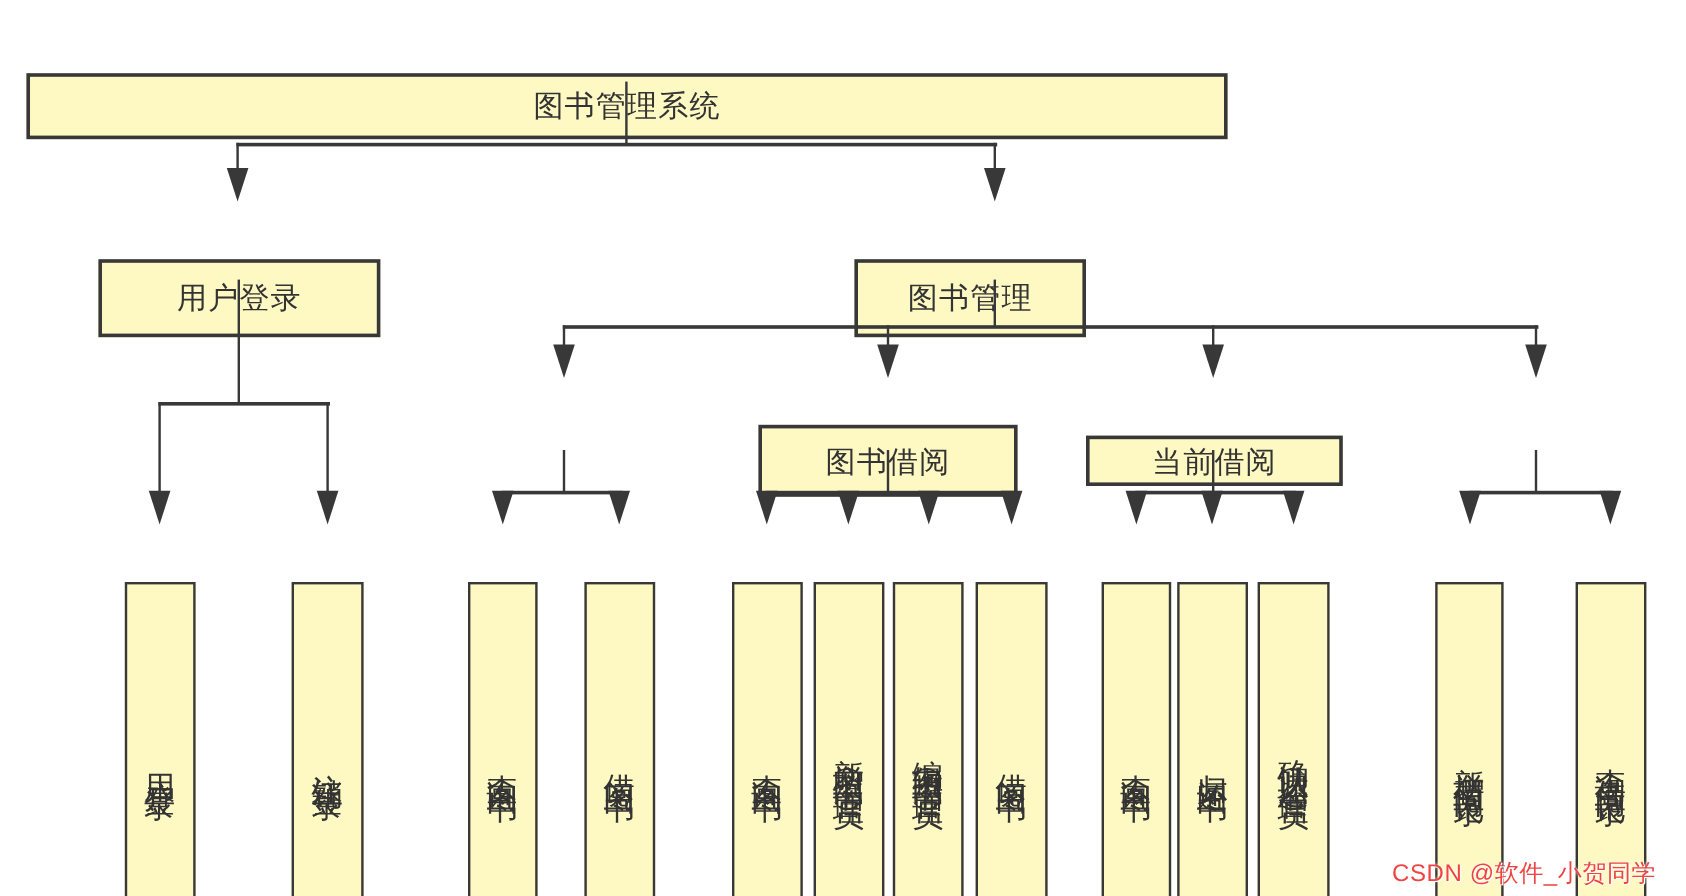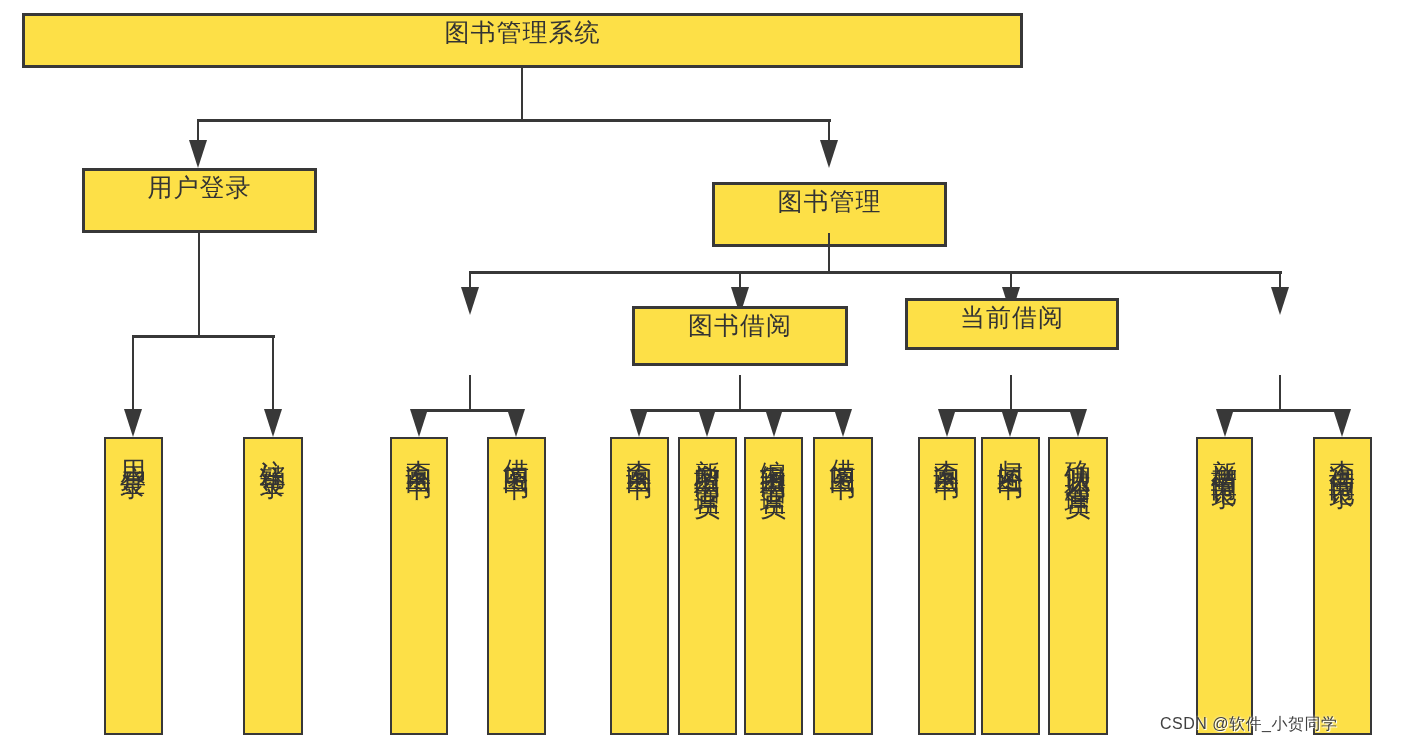--- a/index.html
+++ b/index.html
@@ -7,27 +7,29 @@
     position:relative;
     width:1405px;height:747px;
     background:#ffffff;
     font-family:"Liberation Sans","DejaVu Sans",sans-serif;
     color:#333333;
     overflow:hidden;
   }
   .box{
     position:absolute;
     box-sizing:border-box;
-    background:#fde047;
+    background:#fef9c3;
     border:3px solid #383838;
     display:flex;
+    align-items:center;
     justify-content:center;
     font-size:25px;
     color:#333333;
     letter-spacing:1px;
+    margin-top:48px;
   }
   .leaf{
     border-width:2.5px;
     top:437px;
     height:298px;
   }
   .leaf .vtext{
     writing-mode:vertical-rl;
     text-orientation:mixed;
     font-size:26px;
@@ -41,22 +43,22 @@
   .arrow{
     position:absolute;
     width:0;height:0;
     border-left:9px solid transparent;
     border-right:9px solid transparent;
     border-top:28px solid #383838;
   }
   #watermark{
     position:absolute;
     left:1160px;top:714px;
-    font-size:16px;
-    color:#404040;
+    font-size:20px;
+    color:#ef4444;
     text-shadow:0 0 3px #ffffff,1px 1px 0 #ffffff;
     white-space:nowrap;
     z-index:5;
     letter-spacing:0.5px;
   }
 </style>
 </head>
 <body>
 
 <div id="canvas">
@@ -68,21 +70,21 @@
   <div class="vline" style="left:520.75px;top:68px;height:53px"></div>
   <div class="hline" style="left:196.75px;top:119px;width:634px"></div>
   <div class="vline" style="left:196.75px;top:119px;height:24px"></div>
   <div class="arrow" style="left:189px;top:140px"></div>
   <div class="vline" style="left:827.75px;top:119px;height:24px"></div>
   <div class="arrow" style="left:820px;top:140px"></div>
 
   <div class="box" style="left:82px;top:168px;width:235px;height:65px">
     <span>用户登录</span>
   </div>
-  <div class="box" style="left:712px;top:182px;width:235px;height:65px">
+  <div class="box" style="left:712px;top:168px;width:193px;height:65px">
     <span>图书管理</span>
   </div>
 
   <div class="vline" style="left:197.75px;top:233px;height:104px"></div>
   <div class="hline" style="left:131.75px;top:335px;width:143px"></div>
   <div class="vline" style="left:131.75px;top:335px;height:76px"></div>
   <div class="arrow" style="left:124px;top:409px"></div>
   <div class="vline" style="left:271.75px;top:335px;height:76px"></div>
   <div class="arrow" style="left:264px;top:409px"></div>
 
@@ -93,21 +95,21 @@
   <div class="vline" style="left:738.75px;top:271px;height:18px"></div>
   <div class="arrow" style="left:731px;top:287px"></div>
   <div class="vline" style="left:1009.75px;top:271px;height:18px"></div>
   <div class="arrow" style="left:1002px;top:287px"></div>
   <div class="vline" style="left:1278.75px;top:271px;height:18px"></div>
   <div class="arrow" style="left:1271px;top:287px"></div>
 
   <div class="box" style="left:632px;top:306px;width:216px;height:60px">
     <span>图书借阅</span>
   </div>
-  <div class="box" style="left:905px;top:298px;width:214px;height:52px">
+  <div class="box" style="left:905px;top:315px;width:214px;height:42px">
     <span>当前借阅</span>
   </div>
 
   <div class="vline" style="left:468.75px;top:375px;height:36px"></div>
   <div class="hline" style="left:417.75px;top:409px;width:101px"></div>
   <div class="arrow" style="left:410px;top:409px"></div>
   <div class="arrow" style="left:507px;top:409px"></div>
 
   <div class="vline" style="left:738.75px;top:375px;height:36px"></div>
   <div class="hline" style="left:637.75px;top:409px;width:207px"></div>

